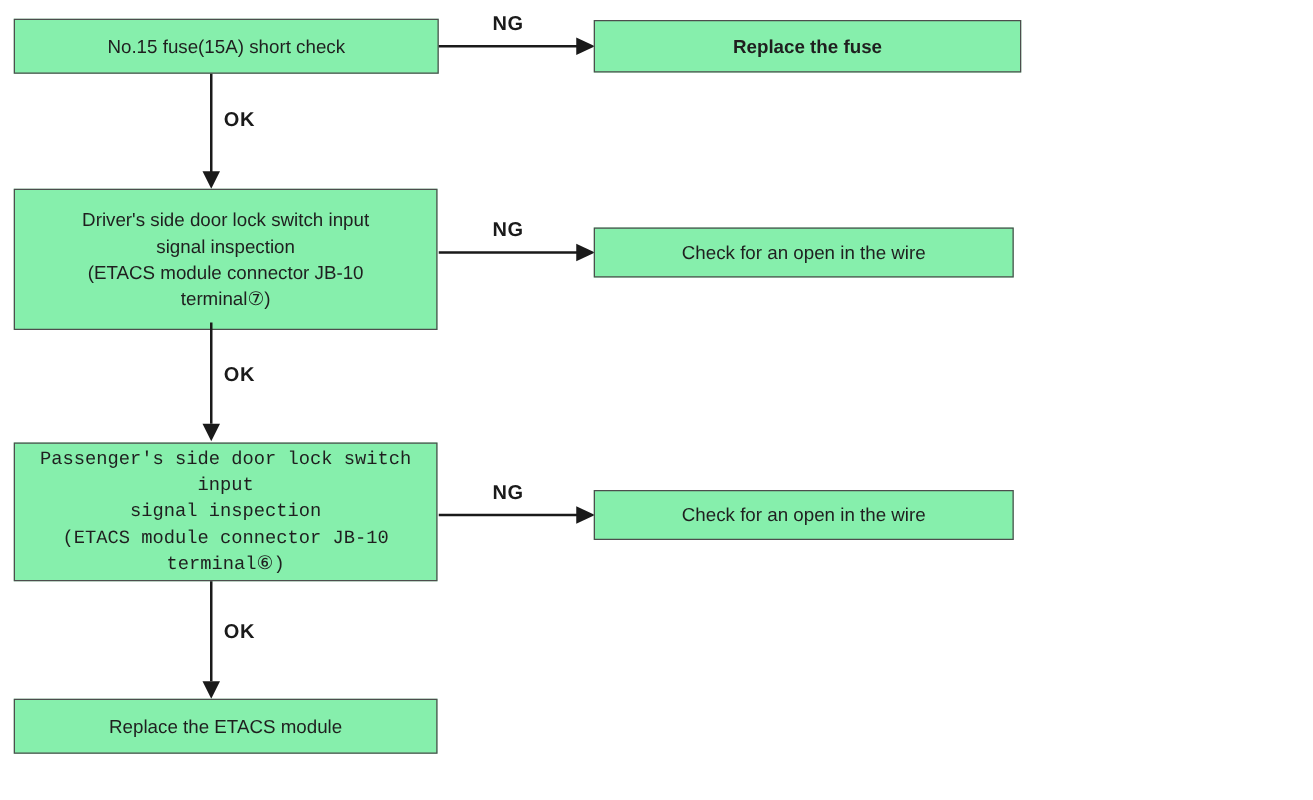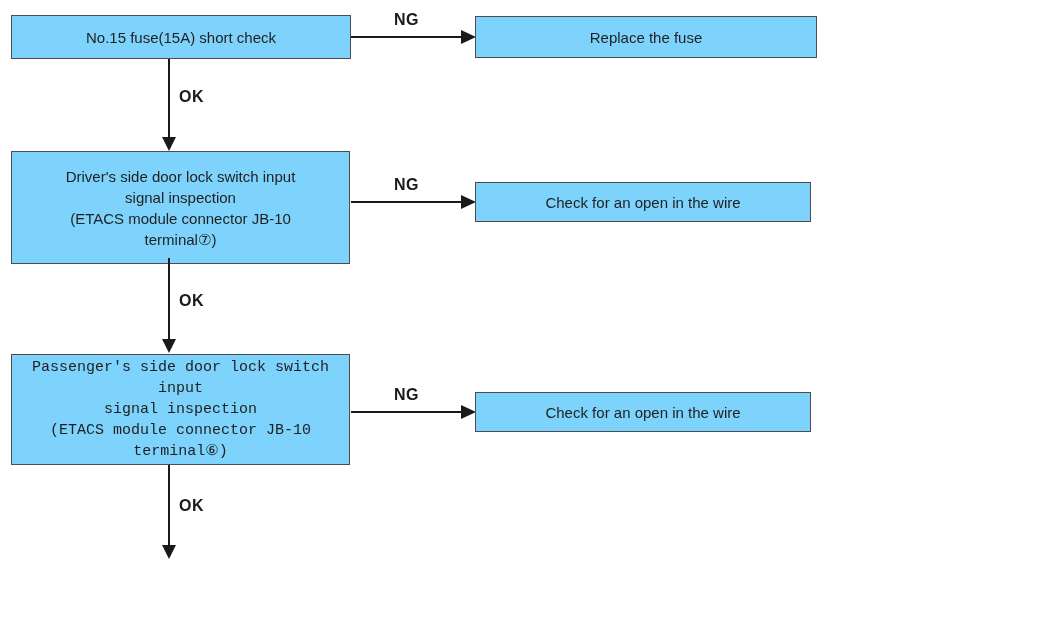--- a/index.html
+++ b/index.html
@@ -13,21 +13,21 @@
     height: 640px;
     background: #ffffff;
     font-family: "Liberation Sans", "DejaVu Sans", sans-serif;
     color: #1f1f1f;
     overflow: hidden;
   }
   .box {
     position: absolute;
     box-sizing: border-box;
     border: 1.5px solid #4d4d4d;
-    background: #7dd3fc;
+    background: #86efac;
     display: flex;
     align-items: center;
     justify-content: center;
     text-align: center;
     font-size: 15px;
     line-height: 21px;
     white-space: pre-line;
     padding: 2px 16px;
   }
   .edge-label {
@@ -68,21 +68,21 @@
 <body>
 
 <div class="canvas">
 
   <div class="box" style="left:11px; top:15px; width:340px; height:44px;">No.15 fuse(15A) short check</div>
 
   <div class="edge-label" style="left:394px; top:11px;">NG</div>
   <div class="line-h" style="left:351px; top:36px; width:111px;"></div>
   <div class="head-right" style="left:461px; top:30px;"></div>
 
-  <div class="box" style="left:475px; top:16px; width:342px; height:42px;">Replace the fuse</div>
+  <div class="box" style="left:475px; top:16px; width:342px; height:42px;font-weight:bold;">Replace the fuse</div>
 
   <div class="line-v" style="left:168px; top:59px; height:79px;"></div>
   <div class="head-down" style="left:162px; top:137px;"></div>
   <div class="edge-label" style="left:179px; top:88px;">OK</div>
 
   <div class="box" style="left:11px; top:151px; width:339px; height:113px;">Driver's side door lock switch input
 signal inspection
 (ETACS module connector JB-10
 terminal⑦)</div>
 
@@ -104,14 +104,15 @@
   <div class="edge-label" style="left:394px; top:386px;">NG</div>
   <div class="line-h" style="left:351px; top:411px; width:111px;"></div>
   <div class="head-right" style="left:461px; top:405px;"></div>
 
   <div class="box" style="left:475px; top:392px; width:336px; height:40px;">Check for an open in the wire</div>
 
   <div class="line-v" style="left:168px; top:465px; height:80px;"></div>
   <div class="head-down" style="left:162px; top:545px;"></div>
   <div class="edge-label" style="left:179px; top:497px;">OK</div>
 
+  <div class="box" style="left:11px; top:559px; width:339px; height:44px;">Replace the ETACS module</div>
 
 </div>
 
 </body></html>

